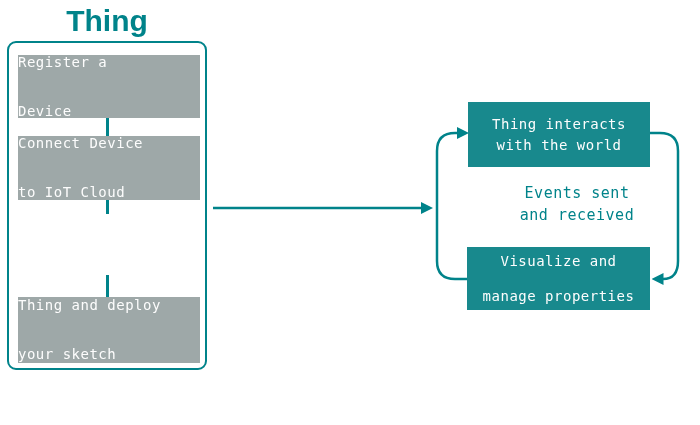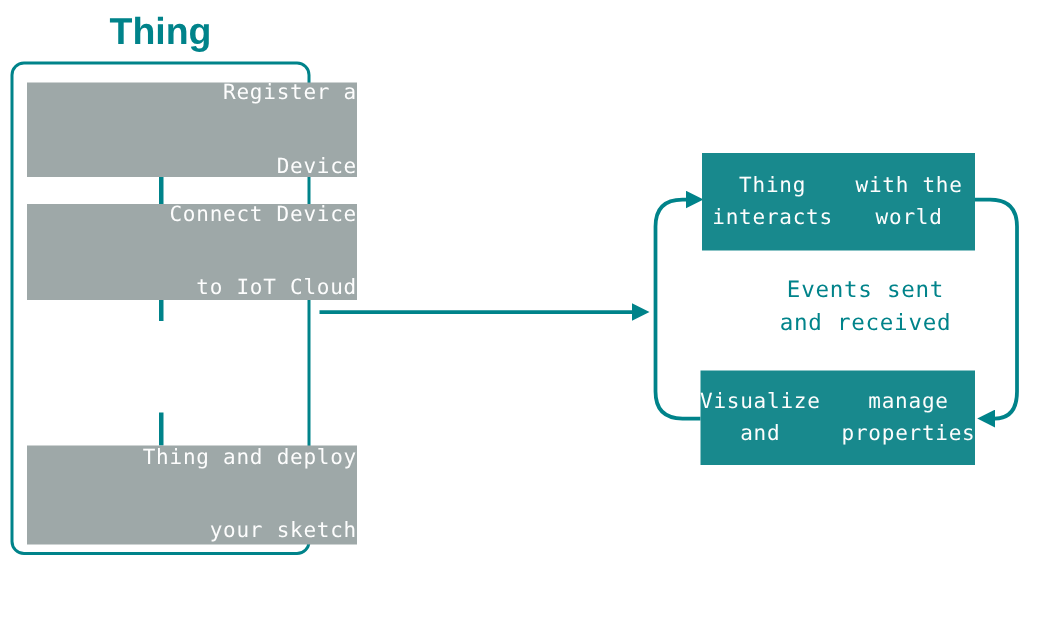--- a/index.html
+++ b/index.html
@@ -15,33 +15,33 @@
     position:relative;
     width:700px;height:425px;
     background:var(--background);
     overflow:hidden;
     font-family:"DejaVu Sans Mono", monospace;
   }
   .thing-title{
     position:absolute;left:7px;top:4px;width:200px;height:34px;
     line-height:34px;text-align:center;
     font-family:"Liberation Sans", sans-serif;
-    font-weight:700;font-size:25px;color:var(--teal);
+    font-weight:700;font-size:30px;color:var(--teal);
   }
   .thing-container{
     position:absolute;left:7px;top:41px;width:200px;height:329px;
     border:2px solid var(--teal);border-radius:9px;
     background:var(--background);
   }
   .step{
-    position:absolute;left:18px;width:220px;
+    position:absolute;left:18px;width:182px;
     background:var(--gray-box);
     color:var(--box-text);
     font-size:14px;line-height:21px;letter-spacing:0.5px;
-    display:flex;flex-direction:column;justify-content:center;align-items:flex-end;
+    display:flex;flex-direction:column;justify-content:center;align-items:flex-start;
     text-align:center;
     gap:28px;
   }
   .step1{top:55px;height:63px;}
   .step2{top:136px;height:64px;}
   .step3{top:214px;height:61px;}
   .step4{top:297px;height:66px;}
   .vconn{
     position:absolute;left:106px;width:3px;background:var(--teal);
   }
@@ -51,22 +51,21 @@
   .arrow-layer{position:absolute;left:0;top:0;width:700px;height:425px;pointer-events:none;}
   .arrow-layer path.flow{
     fill:none;stroke:var(--teal);stroke-width:2.5px;
   }
   .arrow-layer .arrowhead{fill:var(--teal);}
   .cycle-box{
     position:absolute;width:182px;
     background:var(--teal-fill);
     color:var(--box-text);
     font-size:14px;line-height:21px;letter-spacing:0.5px;
-    display:flex;flex-direction:row;justify-content:center;align-items:center;
-    text-align:center;
+    display:flex;flex-direction:column;justify-content:center;align-items:center;
   }
   .cycle-top{left:468px;top:102px;height:65px;}
   .cycle-bottom{left:467px;top:247px;height:63px;width:183px;gap:14px;}
   .cycle-label{
     position:absolute;left:496px;top:182px;width:162px;
     color:var(--teal);font-size:15px;line-height:22px;letter-spacing:0.5px;
     text-align:center;
   }
 </style>
 </head>

